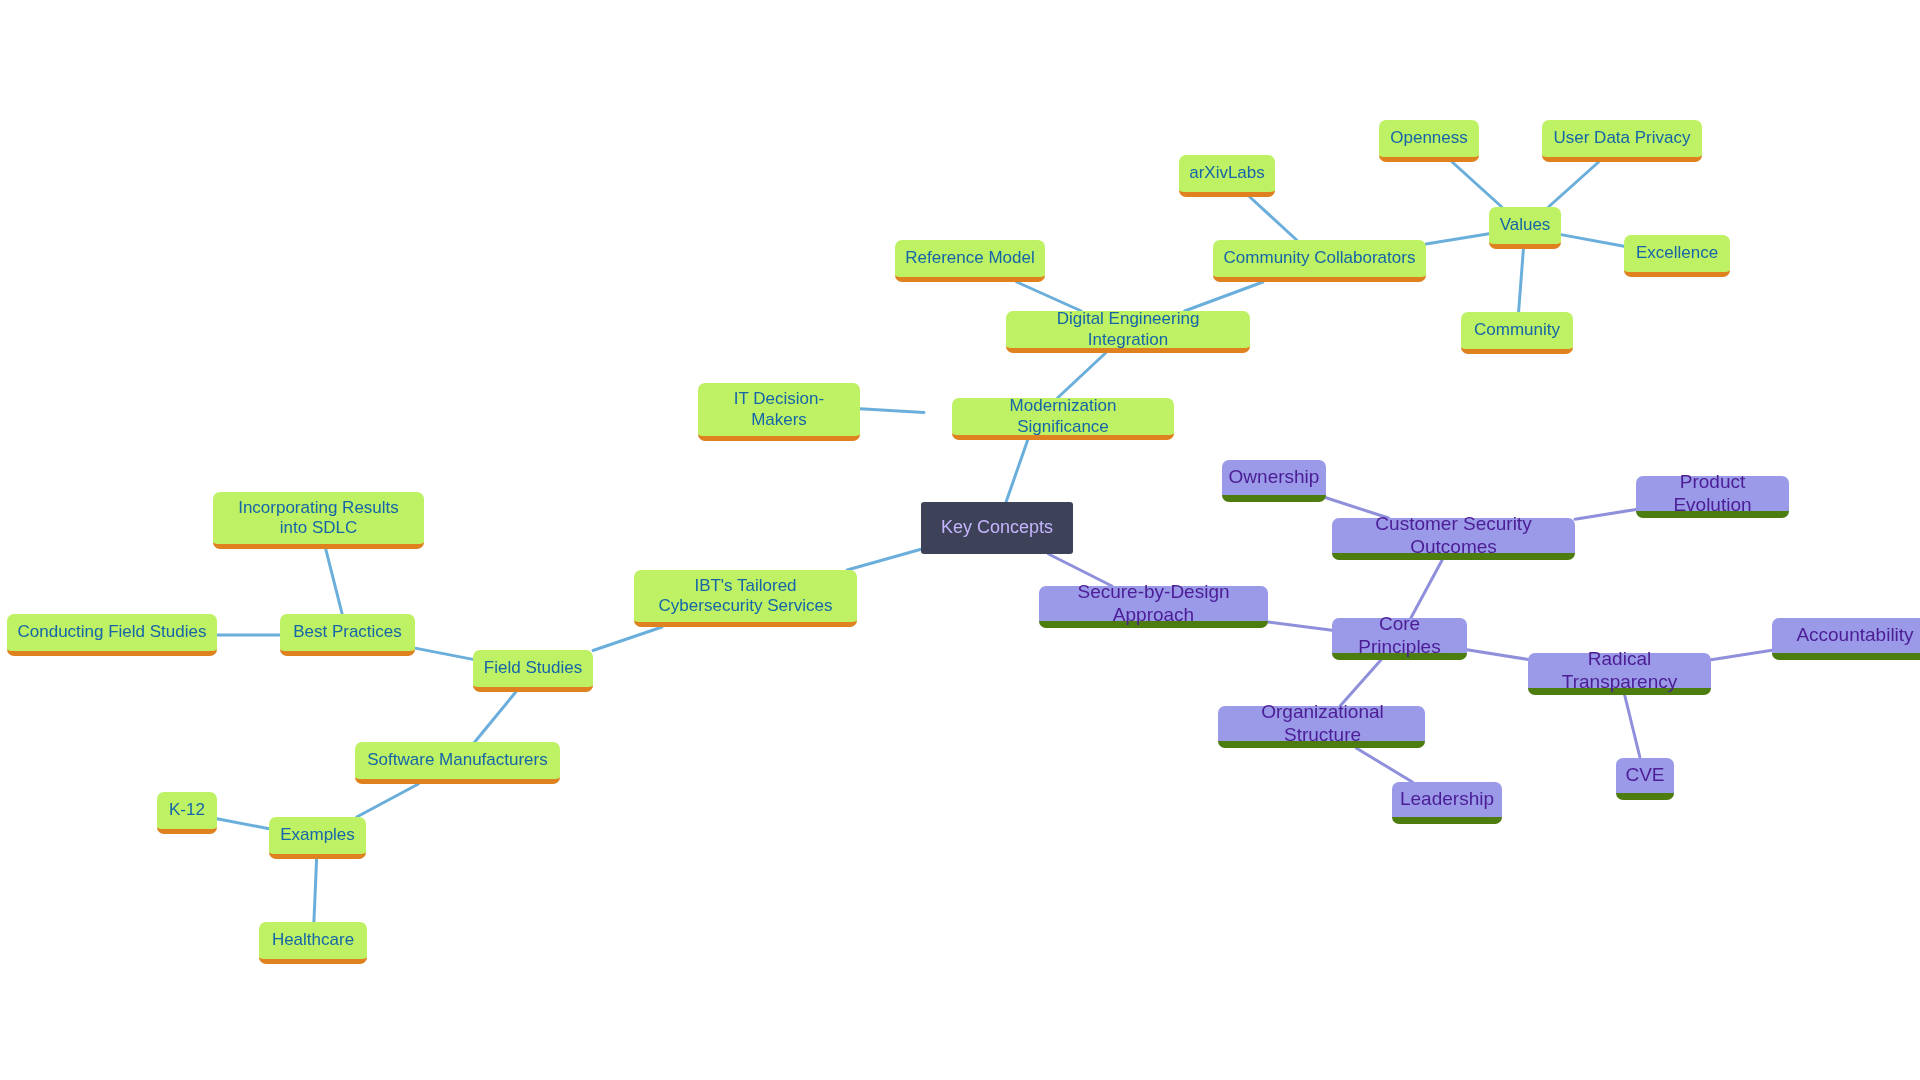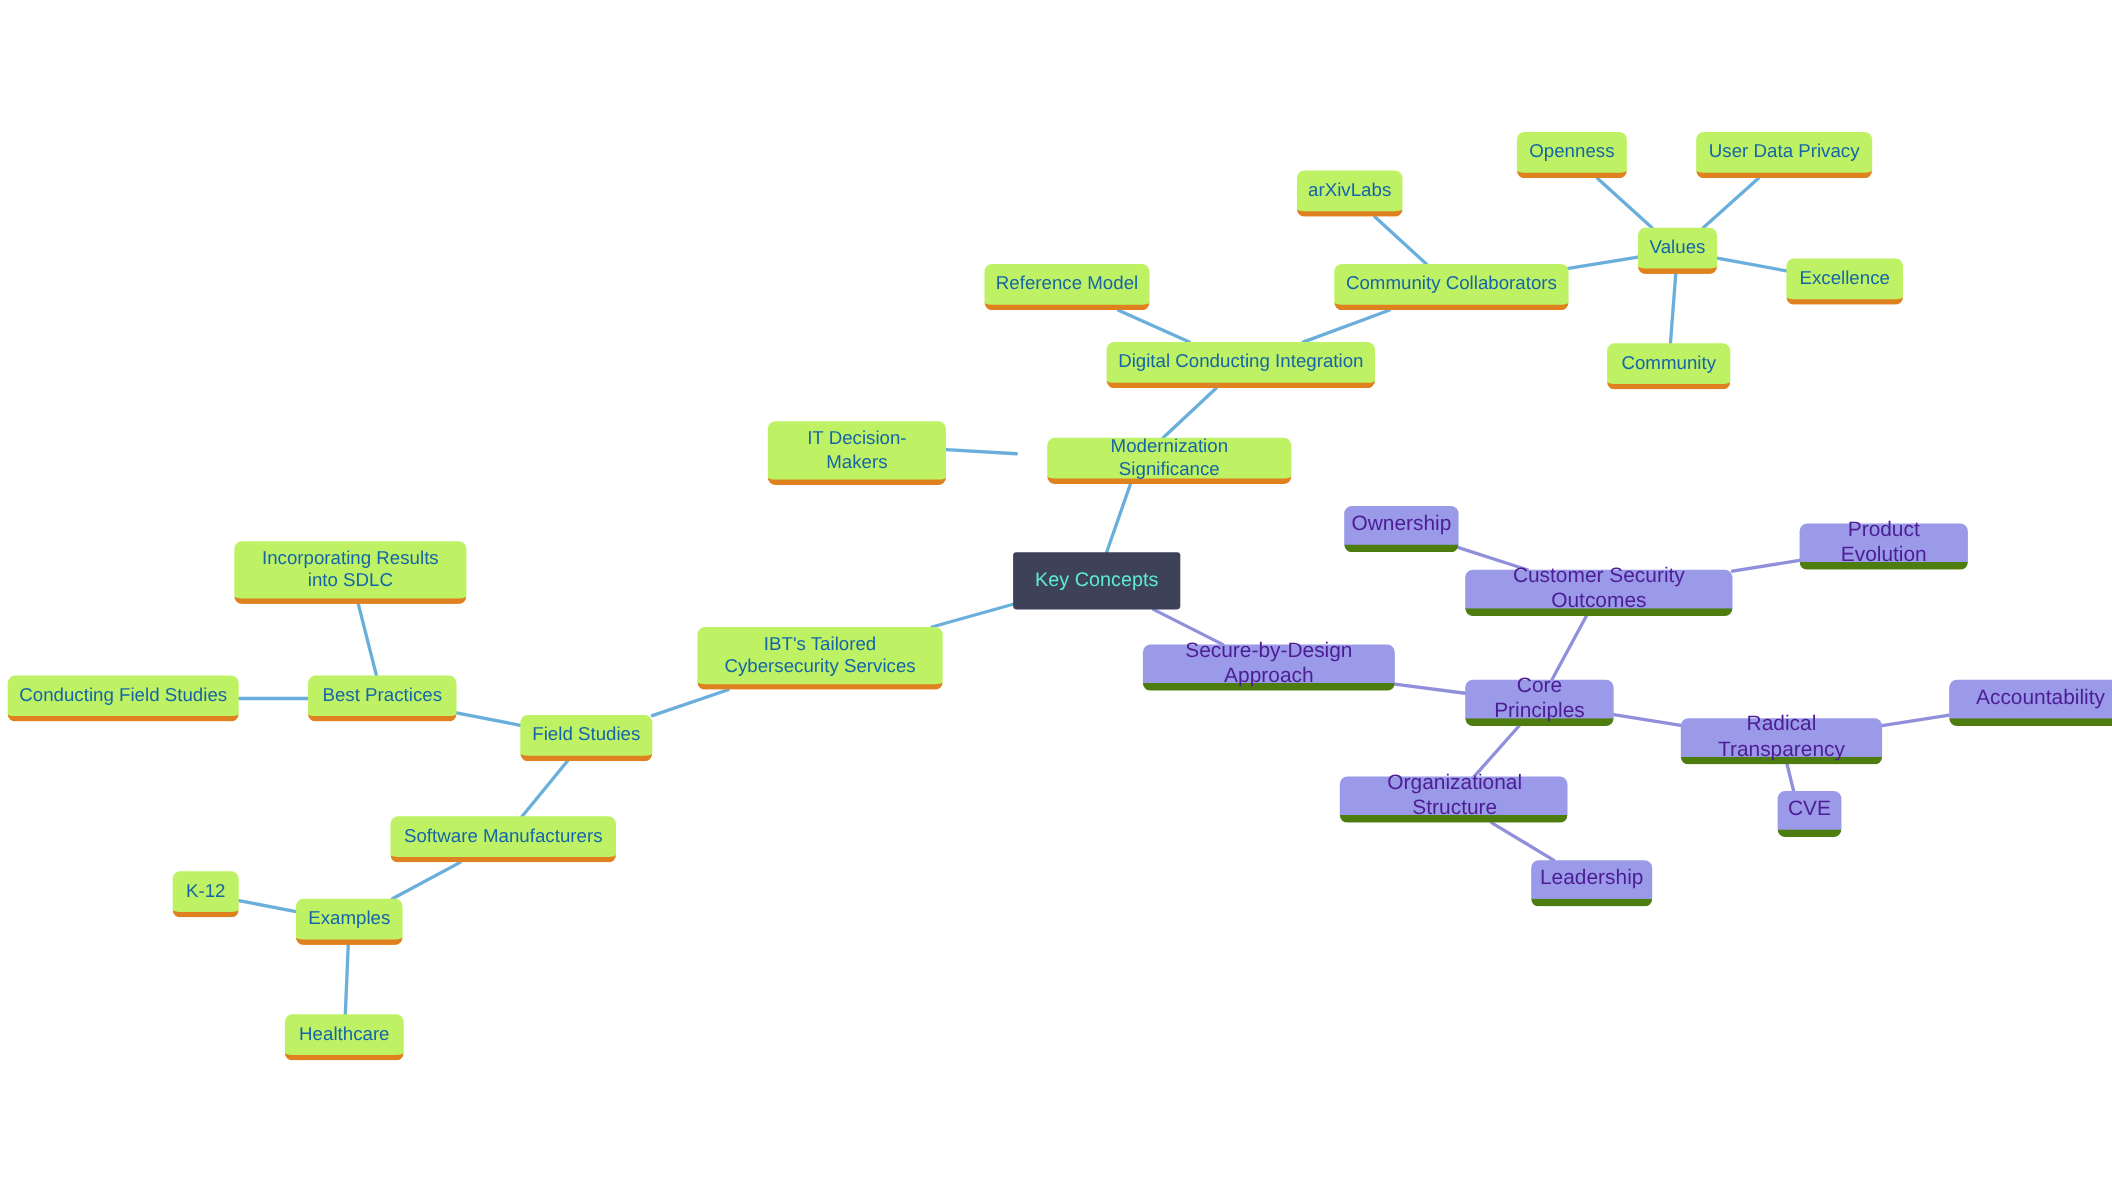--- a/index.html
+++ b/index.html
@@ -44,21 +44,21 @@
     font-size: 17px;
   }
   .node.purple {
     background: #9a9ae8;
     color: #4c1d95;
     border-bottom: 7px solid #4d7c0f;
     font-size: 19px;
   }
   .node.root {
     background: #3d4258;
-    color: #5eead4;
+    color: #c4b5fd;
     border-bottom: none;
     border-radius: 3px;
     font-size: 18px;
   }
 </style>
 </head>
 <body>
 
 <div id="canvas">
   <svg id="edges" viewBox="0 0 1920 1080" preserveAspectRatio="none">
@@ -91,21 +91,21 @@
       <line x1="1711" y1="659.703125" x2="1772" y2="650.171875" stroke="#8f8fdb" stroke-width="3" stroke-linecap="round"></line>
       <line x1="1624.6490384615386" y1="695" x2="1639.8509615384614" y2="757" stroke="#8f8fdb" stroke-width="3" stroke-linecap="round"></line>
       <line x1="1380.8863636363637" y1="660" x2="1340.1136363636363" y2="706" stroke="#8f8fdb" stroke-width="3" stroke-linecap="round"></line>
       <line x1="1356.1776315789473" y1="748" x2="1412.3223684210527" y2="782" stroke="#8f8fdb" stroke-width="3" stroke-linecap="round"></line>
     </svg>
   <div id="node-layer">
       <div class="node root" style="left: 921px; top: 502px; width: 152px; height: 52px;">Key Concepts</div>
       <div class="node blue" style="left: 634px; top: 570px; width: 223px; height: 57px;">IBT's Tailored Cybersecurity Services</div>
       <div class="node blue" style="left: 952px; top: 398px; width: 222px; height: 42px;">Modernization Significance</div>
       <div class="node blue" style="left: 698px; top: 383px; width: 162px; height: 58px;">IT Decision-Makers</div>
-      <div class="node blue" style="left: 1006px; top: 311px; width: 244px; height: 42px;">Digital Conducting Integration</div>
+      <div class="node blue" style="left: 1006px; top: 311px; width: 244px; height: 42px;">Digital Engineering Integration</div>
       <div class="node blue" style="left: 895px; top: 240px; width: 150px; height: 42px;">Reference Model</div>
       <div class="node blue" style="left: 1213px; top: 240px; width: 213px; height: 42px;">Community Collaborators</div>
       <div class="node blue" style="left: 1179px; top: 155px; width: 96px; height: 42px;">arXivLabs</div>
       <div class="node blue" style="left: 1489px; top: 207px; width: 72px; height: 42px;">Values</div>
       <div class="node blue" style="left: 1379px; top: 120px; width: 100px; height: 42px;">Openness</div>
       <div class="node blue" style="left: 1542px; top: 120px; width: 160px; height: 42px;">User Data Privacy</div>
       <div class="node blue" style="left: 1624px; top: 235px; width: 106px; height: 42px;">Excellence</div>
       <div class="node blue" style="left: 1461px; top: 312px; width: 112px; height: 42px;">Community</div>
       <div class="node blue" style="left: 213px; top: 492px; width: 211px; height: 57px;">Incorporating Results into SDLC</div>
       <div class="node blue" style="left: 280px; top: 614px; width: 135px; height: 42px;">Best Practices</div>
@@ -115,17 +115,17 @@
       <div class="node blue" style="left: 269px; top: 817px; width: 97px; height: 42px;">Examples</div>
       <div class="node blue" style="left: 157px; top: 792px; width: 60px; height: 42px;">K-12</div>
       <div class="node blue" style="left: 259px; top: 922px; width: 108px; height: 42px;">Healthcare</div>
       <div class="node purple" style="left: 1039px; top: 586px; width: 229px; height: 42px;">Secure-by-Design Approach</div>
       <div class="node purple" style="left: 1332px; top: 518px; width: 243px; height: 42px;">Customer Security Outcomes</div>
       <div class="node purple" style="left: 1222px; top: 460px; width: 104px; height: 42px;">Ownership</div>
       <div class="node purple" style="left: 1636px; top: 476px; width: 153px; height: 42px;">Product Evolution</div>
       <div class="node purple" style="left: 1332px; top: 618px; width: 135px; height: 42px;">Core Principles</div>
       <div class="node purple" style="left: 1528px; top: 653px; width: 183px; height: 42px;">Radical Transparency</div>
       <div class="node purple" style="left: 1772px; top: 618px; width: 166px; height: 42px;">Accountability</div>
-      <div class="node purple" style="left: 1616px; top: 719px; width: 58px; height: 42px;">CVE</div>
+      <div class="node purple" style="left: 1616px; top: 758px; width: 58px; height: 42px;">CVE</div>
       <div class="node purple" style="left: 1218px; top: 706px; width: 207px; height: 42px; padding-left: 12px;">Organizational Structure</div>
       <div class="node purple" style="left: 1392px; top: 782px; width: 110px; height: 42px;">Leadership</div>
     </div>
 </div>
 
 </body></html>

